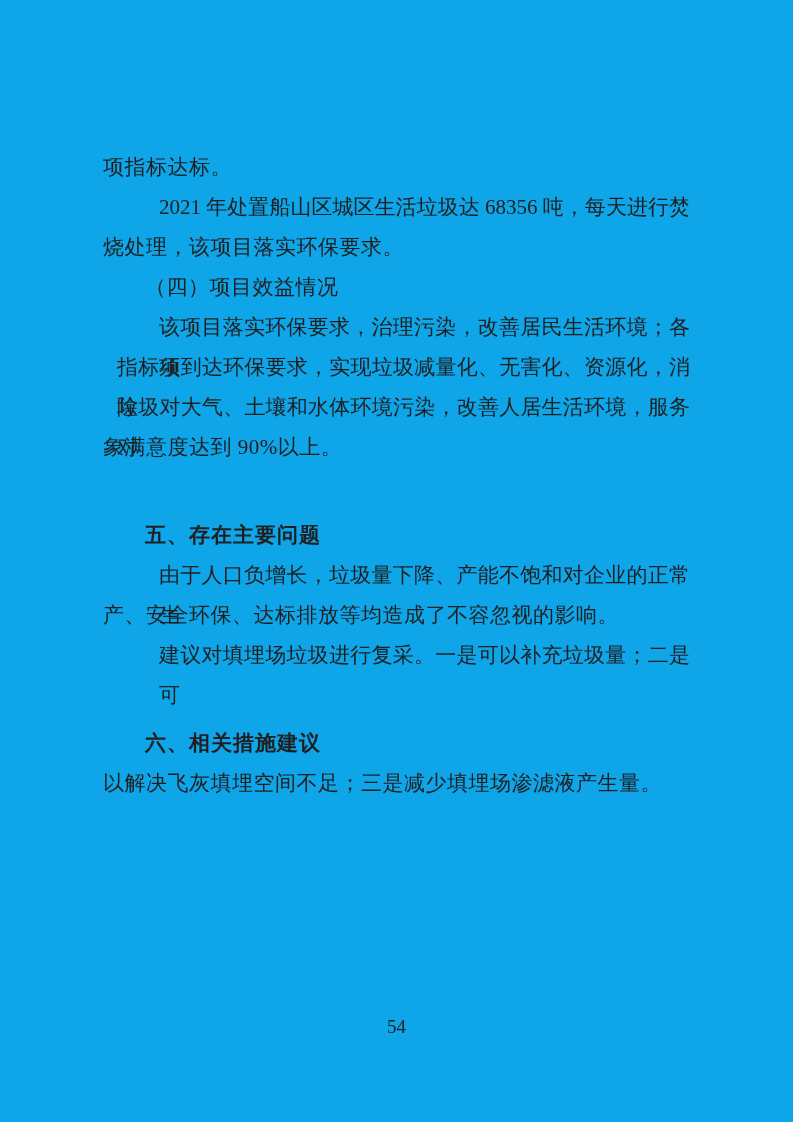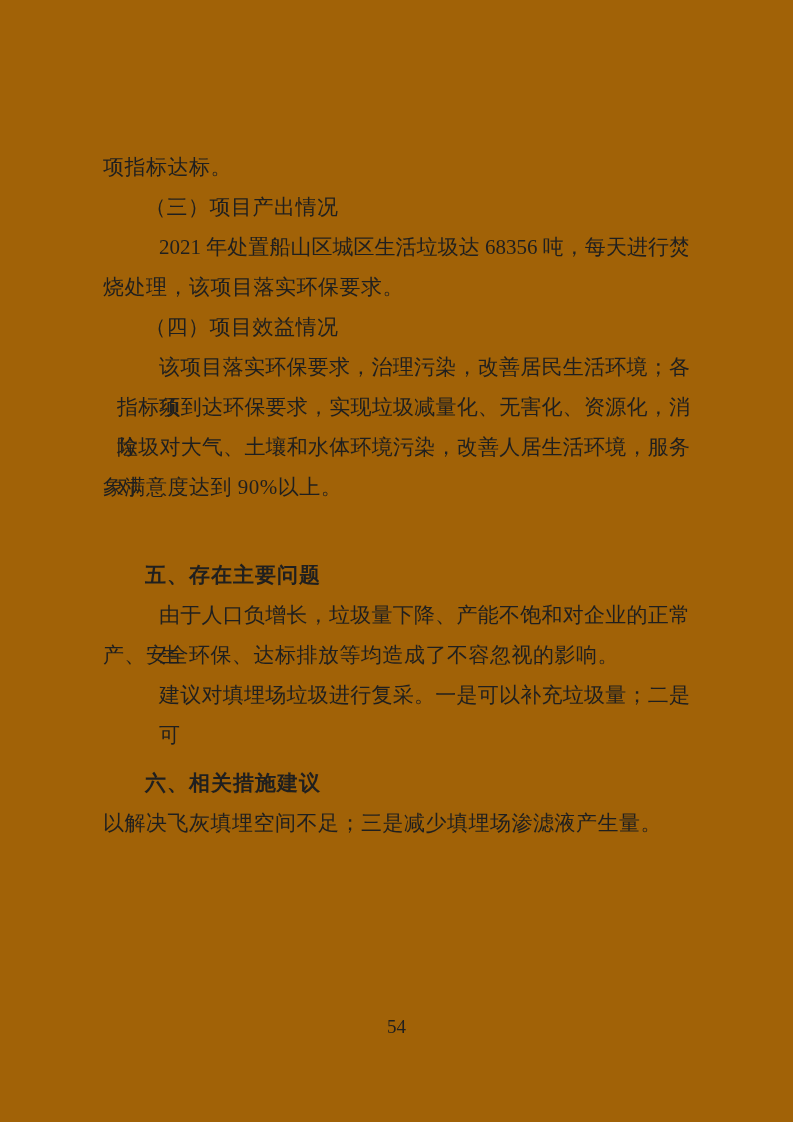--- a/index.html
+++ b/index.html
@@ -5,21 +5,21 @@
   * { margin: 0; padding: 0; box-sizing: border-box; }
   html, body {
     width: 793px;
     background: #e8e8e8;
     font-family: "Liberation Serif", "DejaVu Serif", serif;
   }
   .page {
     position: relative;
     width: 793px;
     height: 1122px;
-    background: #a16207;
+    background: #0ea5e9;
     color: #1f1f1f;
     overflow: hidden;
   }
   .content {
     position: absolute;
     left: 103px;
     top: 147px;
     width: 587px;
   }
   .line {
@@ -58,21 +58,20 @@
     line-height: 30px;
     color: #1f1f1f;
   }
 </style>
 </head>
 <body>
 
 <div class="page">
   <div class="content">
     <div class="line">项指标达标。</div>
-    <div class="line indent">（三）项目产出情况</div>
     <div class="line indent justify">2021 年处置船山区城区生活垃圾达 68356 吨，每天进行焚</div>
     <div class="line">烧处理，该项目落实环保要求。</div>
     <div class="line indent">（四）项目效益情况</div>
     <div class="line indent justify">该项目落实环保要求，治理污染，改善居民生活环境；各项</div>
     <div class="line justify">指标须到达环保要求，实现垃圾减量化、无害化、资源化，消除</div>
     <div class="line justify">垃圾对大气、土壤和水体环境污染，改善人居生活环境，服务对</div>
     <div class="line">象满意度达到 90%以上。</div>
     <div class="line indent heading">五、存在主要问题</div>
     <div class="line indent justify">由于人口负增长，垃圾量下降、产能不饱和对企业的正常生</div>
     <div class="line">产、安全环保、达标排放等均造成了不容忽视的影响。</div>

